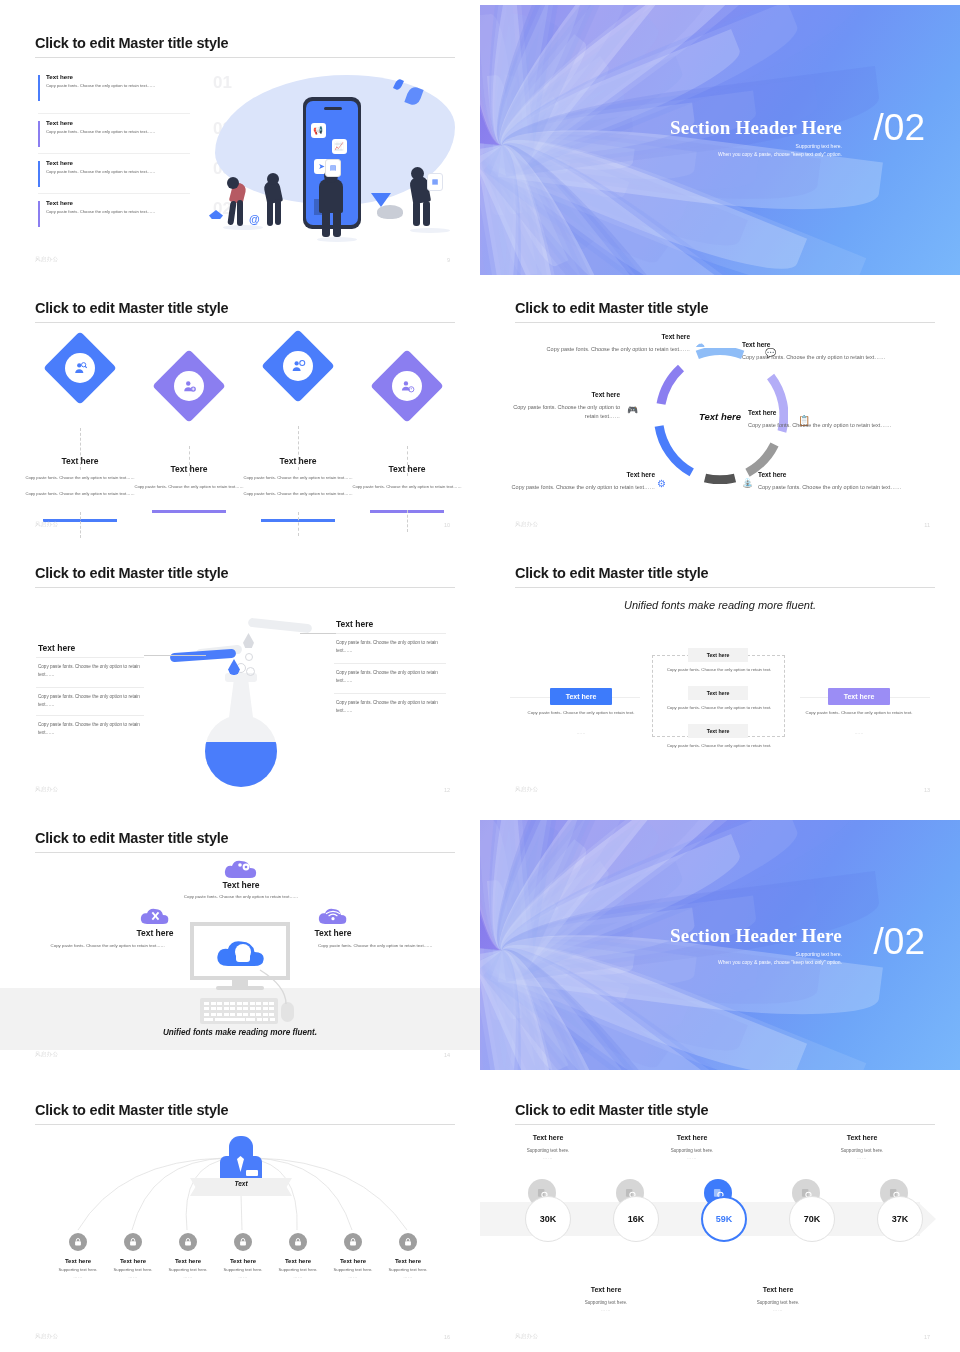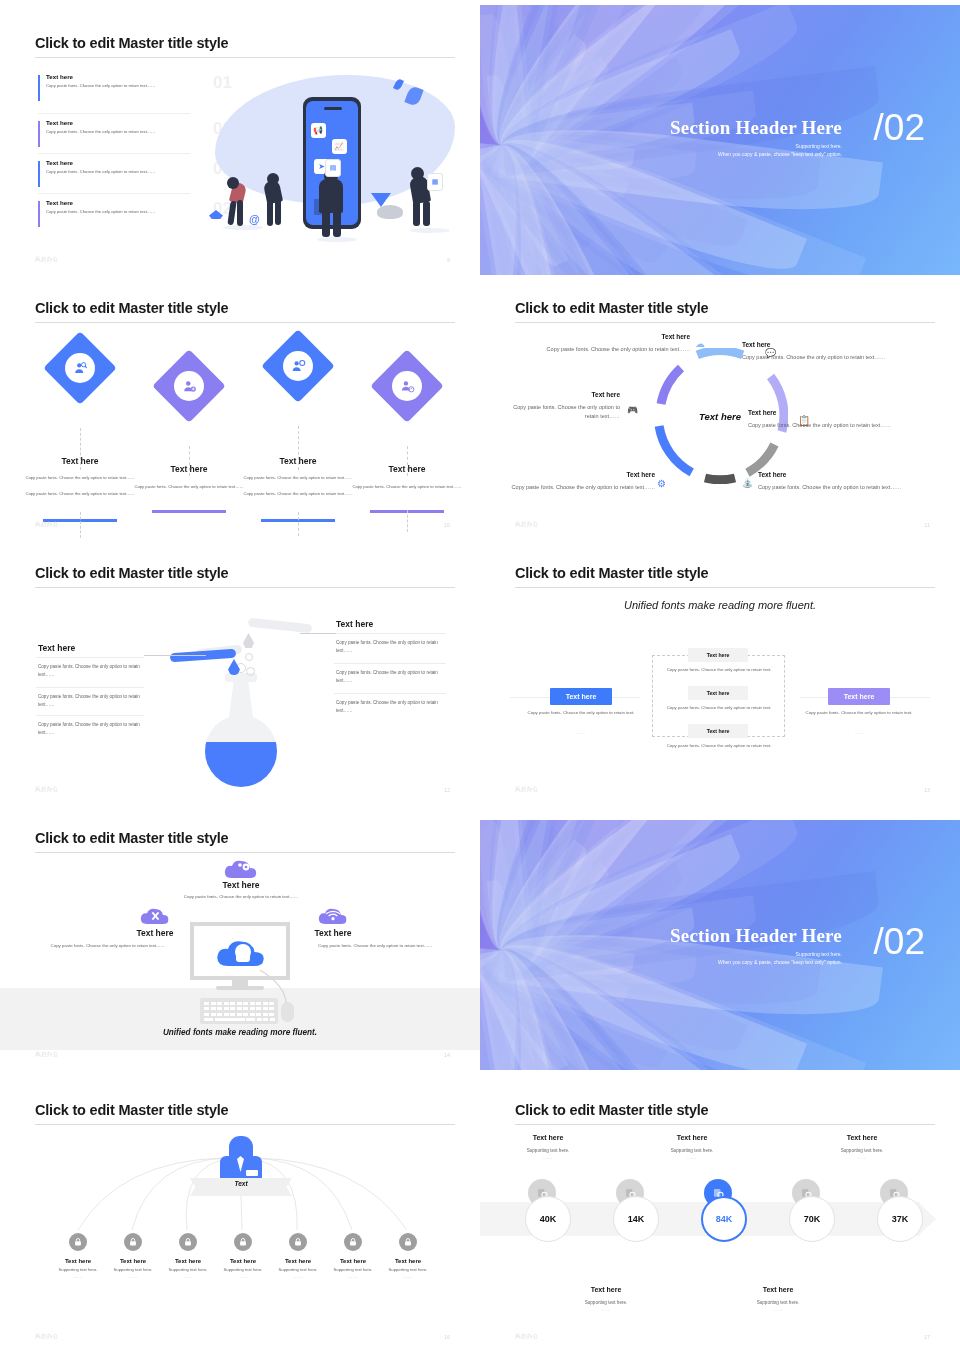--- a/index.html
+++ b/index.html
@@ -897,39 +897,39 @@
   <div class="arrowbar" style="left:0; top:112px; width:440px; height:34px;"></div>
   <div class="arrowhead" style="left:438px; top:112px;"></div>
 
   <div class="tl-badge" style="left:48px; top:89px;">
     <svg width="13" height="13" viewBox="0 0 20 20">
         <rect x="3" y="3" width="10" height="12" rx="1.5" fill="#bdbdbd"></rect>
         <circle cx="13" cy="12" r="4" fill="none" stroke="#fff" stroke-width="1.6"></circle>
         <line x1="16" y1="15" x2="18.5" y2="17.5" stroke="#fff" stroke-width="1.7"></line>
       </svg>
   </div>
-  <div class="tl-node" style="left:45px; top:106px;">40K</div>
+  <div class="tl-node" style="left:45px; top:106px;">30K</div>
 
   <div class="tl-badge" style="left:136px; top:89px;">
     <svg width="13" height="13" viewBox="0 0 20 20">
         <rect x="3" y="3" width="10" height="12" rx="1.5" fill="#bdbdbd"></rect>
         <circle cx="13" cy="12" r="4" fill="none" stroke="#fff" stroke-width="1.6"></circle>
         <line x1="16" y1="15" x2="18.5" y2="17.5" stroke="#fff" stroke-width="1.7"></line>
       </svg>
   </div>
-  <div class="tl-node" style="left:133px; top:106px;">14K</div>
+  <div class="tl-node" style="left:133px; top:106px;">16K</div>
 
   <div class="tl-badge act" style="left:224px; top:89px;">
     <svg width="13" height="13" viewBox="0 0 20 20">
         <rect x="3" y="3" width="10" height="12" rx="1.5" fill="#9dc0fd"></rect>
         <circle cx="13" cy="12" r="4" fill="none" stroke="#fff" stroke-width="1.6"></circle>
         <line x1="16" y1="15" x2="18.5" y2="17.5" stroke="#fff" stroke-width="1.7"></line>
       </svg>
   </div>
-  <div class="tl-node act" style="left:221px; top:106px;">84K</div>
+  <div class="tl-node act" style="left:221px; top:106px;">59K</div>
 
   <div class="tl-badge" style="left:312px; top:89px;">
     <svg width="13" height="13" viewBox="0 0 20 20">
         <rect x="3" y="3" width="10" height="12" rx="1.5" fill="#bdbdbd"></rect>
         <circle cx="13" cy="12" r="4" fill="none" stroke="#fff" stroke-width="1.6"></circle>
         <line x1="16" y1="15" x2="18.5" y2="17.5" stroke="#fff" stroke-width="1.7"></line>
       </svg>
   </div>
   <div class="tl-node" style="left:309px; top:106px;">70K</div>
 

